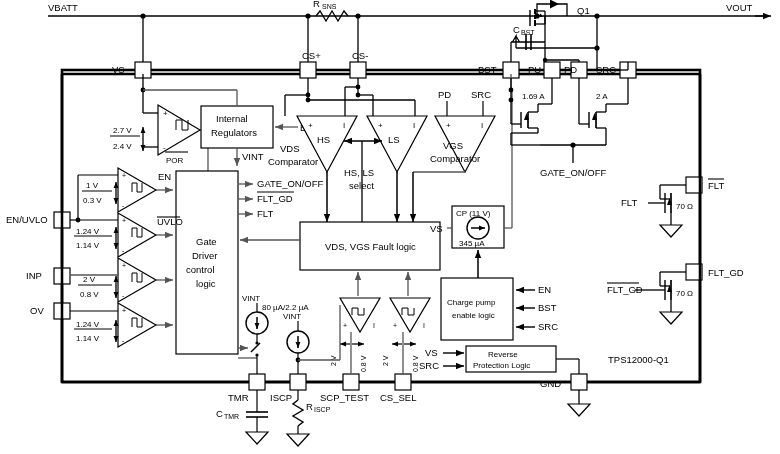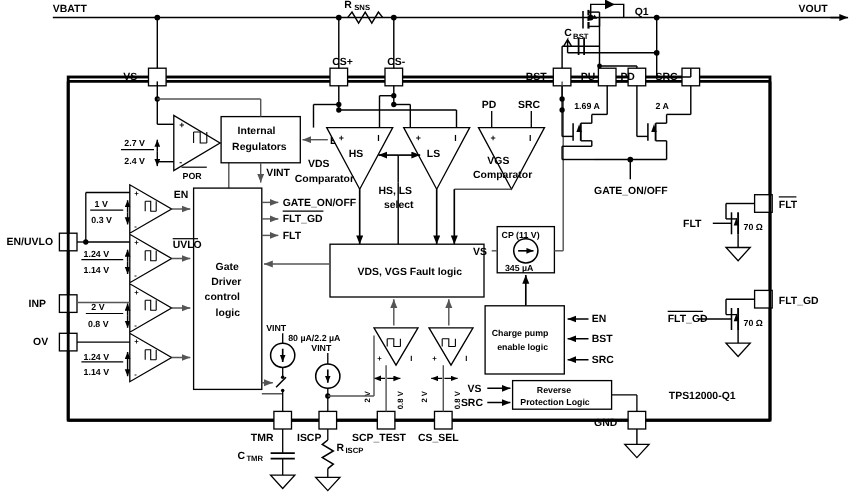--- a/index.html
+++ b/index.html
@@ -1,17 +1,17 @@
 <!DOCTYPE html>
 <html><head>
 <meta charset="utf-8">
 <style>
   html,body{margin:0;padding:0;background:#ffffff;}
   #root{position:relative;width:780px;height:454px;background:#fff;
-        font-family:"Liberation Sans", sans-serif;overflow:hidden;font-weight:bold;}
+        font-family:"Liberation Sans", sans-serif;overflow:hidden;}
   svg{display:block;}
   text{font-family:"Liberation Sans", sans-serif;fill:#000;}
   .lbl{font-size:9.5px;}
   .lbl-sm{font-size:8px;}
   .lbl-xs{font-size:7px;}
   .blk{font-size:9.5px;}
   .wire{stroke:#000;fill:none;}
   .wire-gray{stroke:#555;fill:none;stroke-width:1.3;}
   .thick{stroke:#000;fill:none;stroke-width:2.6;}
   .thin{stroke:#000;fill:none;stroke-width:1;}

